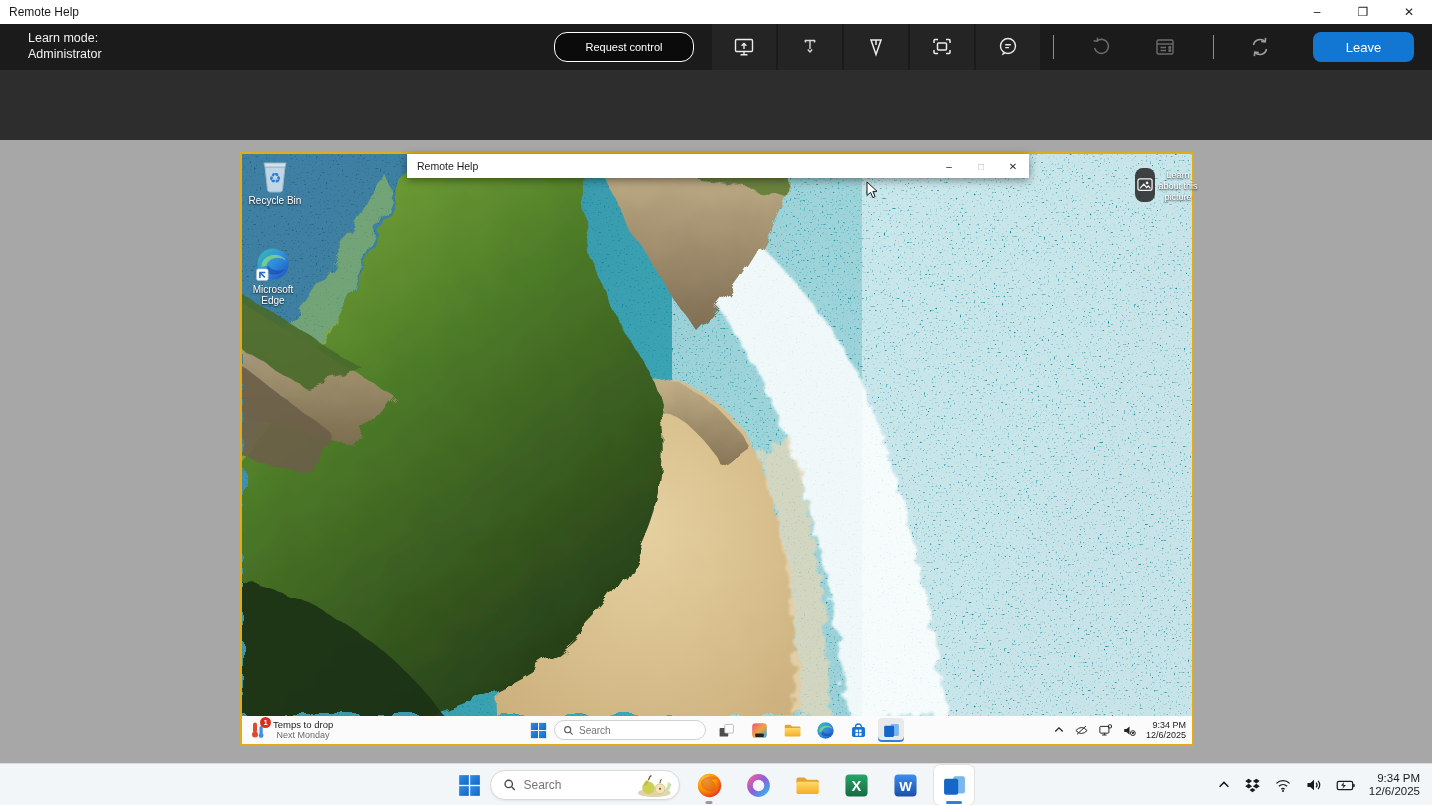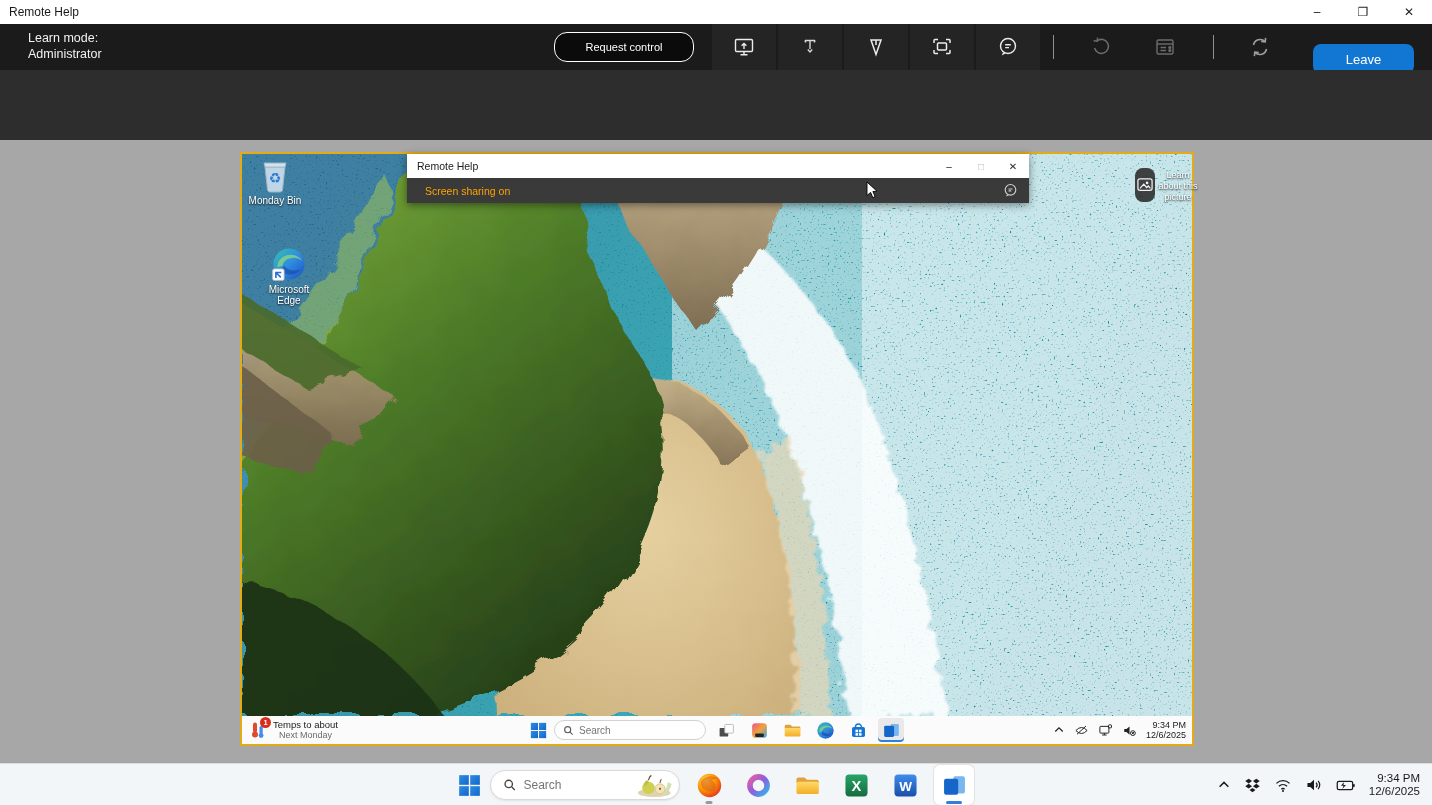--- a/index.html
+++ b/index.html
@@ -12,21 +12,21 @@
   .win-controls { position:absolute; right:0; top:0; height:24px; display:flex; }
   .win-btn { width:46px; height:24px; display:flex; align-items:center; justify-content:center; font-size:12px; color:#222; cursor:default; }
 
   
   .toolbar { position:absolute; left:0; top:24px; width:1432px; height:46px; background:#1b1b1b; }
   .usermode { position:absolute; left:28px; top:6px; color:#f2f2f2; font-size:12.5px; line-height:16px; }
   .req-btn { position:absolute; left:554px; top:8px; width:140px; height:30px; background:#0b0b0b; border:1.5px solid #ffffff; border-radius:13px; color:#ffffff; font-size:11px; display:flex; align-items:center; justify-content:center; }
   .tool-cell { position:absolute; top:0; width:64px; height:46px; background:#242424; display:flex; align-items:center; justify-content:center; }
   .tool-plain { position:absolute; top:0; width:56px; height:46px; display:flex; align-items:center; justify-content:center; }
   .tb-divider { position:absolute; top:11px; width:1px; height:24px; background:#8f8f8f; }
-  .leave-btn { position:absolute; right:18px; top:8px; width:101px; height:30px; border-radius:8px; color:#fff; font-size:13px; display:flex; align-items:center; justify-content:center;margin-top:12px; }
+  .leave-btn { position:absolute; right:18px; top:8px; width:101px; height:30px; border-radius:8px; color:#fff; font-size:13px; display:flex; align-items:center; justify-content:center; }
 
   
   .band { position:absolute; left:0; top:70px; width:1432px; height:70px; background:#2d2d2d; }
   .stage { position:absolute; left:0; top:140px; width:1432px; height:623px; background:#a7a7a7; }
 
   
   .remote-screen { position:absolute; left:240px; top:12px; width:954px; height:594px; border:2px solid #e3ac14; background:#0d8a9e; }
   .wallpaper { position:absolute; left:0; top:0; width:950px; height:562px; }
   .wallpaper svg { display:block; width:100%; height:100%; }
 
@@ -320,23 +320,23 @@
           <path d="M0,140 L122,216 L62,232 L0,196 Z" fill="#4a6b2a" filter="url(#rough)" opacity="0.9"></path>
         </svg>
       </div>
 
       <div class="d-icon" style="left:2px; top:5px">
         <svg width="32" height="34" viewBox="0 0 32 34">
           <path d="M6 8 L8.5 31 Q9 33 11 33 H21 Q23 33 23.5 31 L26 8 Z" fill="rgba(225,238,248,.78)" stroke="#9db6c6"></path>
           <path d="M5 4 H27 L26 8 H6 Z" fill="rgba(235,245,252,.85)" stroke="#9db6c6"></path>
           <text x="16" y="24" font-size="14" text-anchor="middle" fill="#2b7cd3" font-family="DejaVu Sans, sans-serif">♻</text>
         </svg>
-        <div class="lbl">Monday Bin</div>
-      </div>
-      <div class="d-icon" style="left:16px; top:92px">
+        <div class="lbl">Recycle Bin</div>
+      </div>
+      <div class="d-icon" style="left:0; top:92px">
         <svg width="36" height="36" viewBox="0 0 22 22">
           <use href="#i-edge"></use>
           <rect x="1" y="14" width="7" height="7" rx="1" fill="#fff" stroke="#b8c4d0" stroke-width=".5"></rect>
           <path d="M3 19.5 L3 16.2 L6.3 16.2 M3 16.2 L6 19.2" stroke="#2b6bd3" stroke-width="1" fill="none" transform="translate(0,0)"></path>
         </svg>
         <div class="lbl">Microsoft Edge</div>
       </div>
 
       <div class="learn">
         <div class="chip">
@@ -350,48 +350,40 @@
       </div>
 
       <div class="r-window">
         <div class="r-title">
           <span class="t">Remote Help</span>
           <div class="r-ctrls">
             <div class="r-ctrl">–</div>
             <div class="r-ctrl" style="color:#b9b9b9">□</div>
             <div class="r-ctrl">✕</div>
           </div>
-        </div>
-        <div class="r-banner">
-          <span class="t" style="color:#ffa300">Screen sharing on</span>
-          <svg width="17" height="17" viewBox="0 0 24 24" fill="none" stroke="#cfcfcf" stroke-width="1.6" style="position:absolute; right:10px; top:4px">
-            <circle cx="12" cy="11" r="7.5"></circle>
-              <path d="M9.2 9.8 H14.8 M9.2 12.6 H13"></path>
-              <path d="M7 17.2 L5.8 20.4 L9.4 18.6" fill="#cfcfcf" stroke="none"></path>
-          </svg>
         </div>
       </div>
 
       <svg class="cursor" width="12" height="18" viewBox="0 0 12 18">
         <path d="M1 1 L1 14.5 L4.6 11.4 L6.8 16.6 L9.1 15.6 L6.9 10.5 L11 10.2 Z" fill="#fff" stroke="#000" stroke-width="0.9"></path>
       </svg>
 
       <div class="r-taskbar">
         <div class="r-widget">
           <div class="thermo-wrap">
             <svg width="20" height="20" viewBox="0 0 20 20">
               <rect x="5" y="2.5" width="4" height="10" rx="2" fill="#e04a2c"></rect>
                 <circle cx="7" cy="14.5" r="3" fill="#e04a2c"></circle>
               <rect x="11.5" y="6" width="3.2" height="8" rx="1.6" fill="#3f8ef0"></rect>
                 <circle cx="13.1" cy="15.5" r="2.4" fill="#3f8ef0"></circle>
             </svg>
             <div class="badge">1</div>
           </div>
           <div class="txt">
-            <div>Temps to about</div>
+            <div>Temps to drop</div>
             <div class="sub">Next Monday</div>
           </div>
         </div>
 
         <div class="r-center">
           <svg width="17" height="17" viewBox="0 0 20 20">
               <use href="#i-win"></use>
             </svg>
           <div class="r-search">
             <svg width="11" height="11" viewBox="0 0 20 20" fill="none" stroke="#5a5a5a" stroke-width="2">

